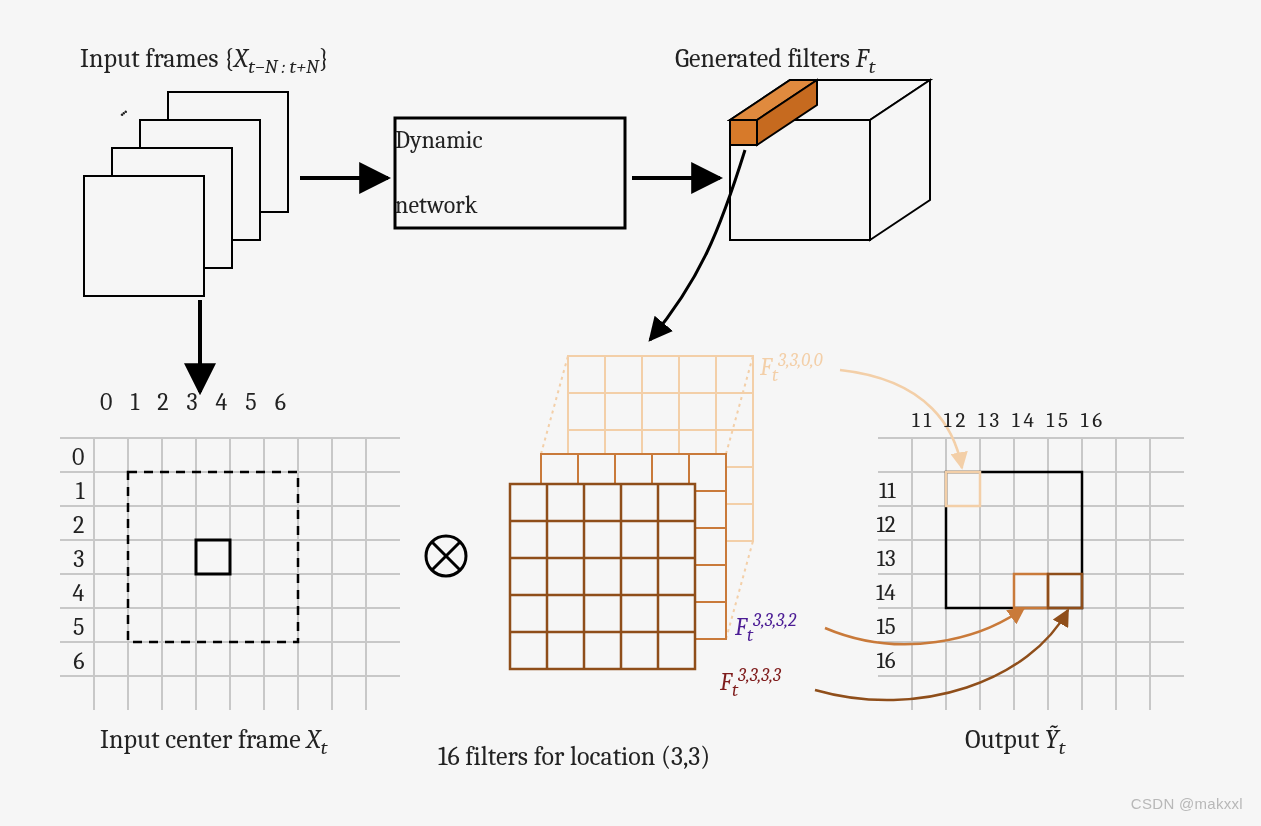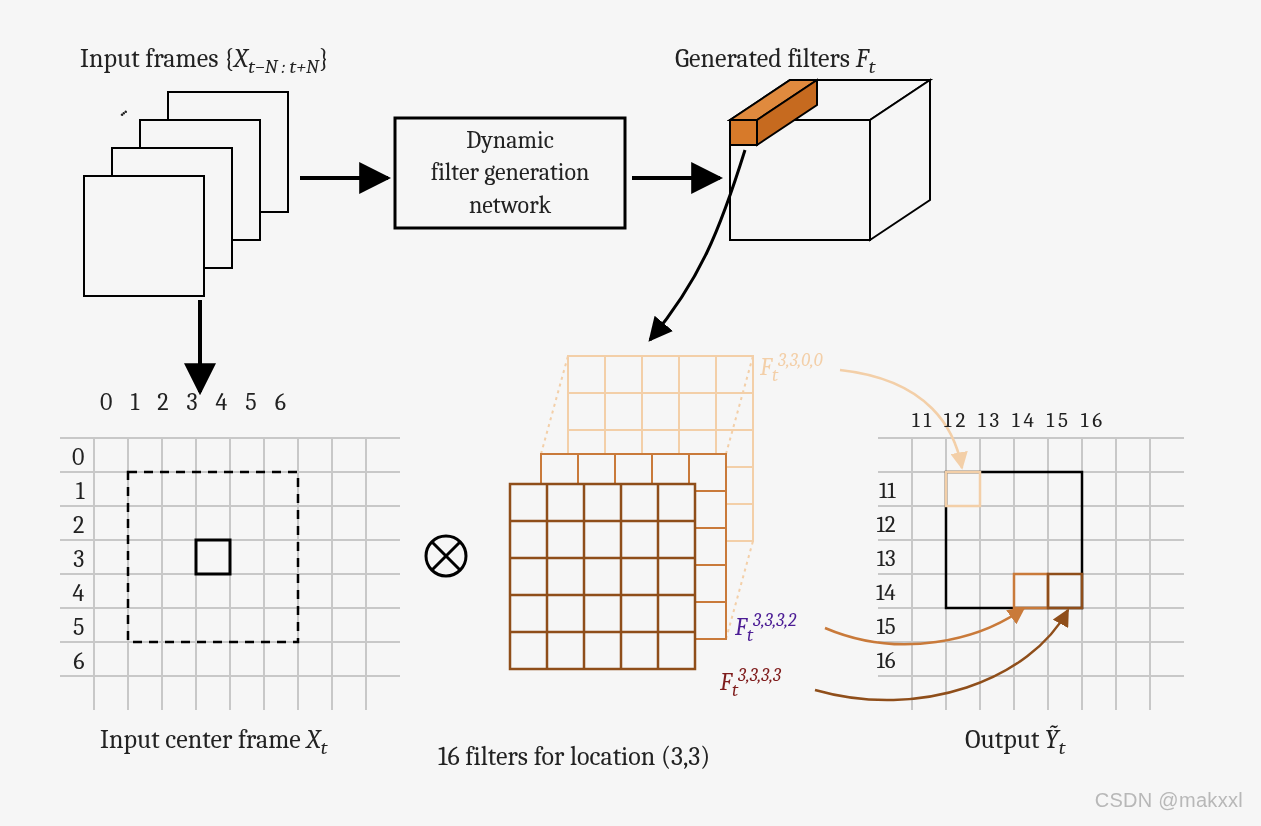--- a/index.html
+++ b/index.html
@@ -1,19 +1,19 @@
 <!DOCTYPE html>
 <html><head>
 <meta charset="utf-8">
 <style>
   html,body{margin:0;padding:0;width:1261px;height:826px;background:#f6f6f6;font-family:"Cambria","Georgia",serif;color:#222;}
   .stage{position:relative;width:1261px;height:826px;overflow:hidden;}
   .lbl{position:absolute;font-size:24px;white-space:nowrap;}
   .sub{font-size:0.75em;font-style:italic;}
-  .watermark{position:absolute;right:18px;bottom:14px;color:#b8b8b8;font-family:Arial,Helvetica,sans-serif;font-size:20px;letter-spacing:0.3px;}
+  .watermark{position:absolute;right:18px;bottom:14px;color:#b8b8b8;font-family:Arial,Helvetica,sans-serif;font-size:15px;letter-spacing:0.3px;}
 </style>
 </head>
 <body>
 <div class="stage">
 
 <svg width="1261" height="826" viewBox="0 0 1261 826" style="position:absolute;left:0;top:0">
   <defs>
     <marker id="arrow-black" viewBox="0 0 10 10" refX="9" refY="5" markerWidth="8" markerHeight="8" orient="auto-start-reverse">
       <path d="M0,0 L10,5 L0,10 z" fill="#000"></path>
     </marker>
@@ -172,23 +172,23 @@
   <path d="M825,628 C900,660 980,640 1024,608" fill="none" stroke="#c97a3a" stroke-width="2.5" marker-end="url(#arrow-mid)"></path>
   <path d="M815,690 C920,720 1030,680 1068,610" fill="none" stroke="#8f4e1a" stroke-width="2.5" marker-end="url(#arrow-dark)"></path>
 </svg>
 
 <div class="lbl" style="left:80px;top:44px;font-size:26px">
   <span>Input frames {</span><i><span>X</span></i><span class="sub" style="vertical-align:sub">t−N : t+N</span><span>}</span>
 </div>
 
 <div class="lbl" style="left:120px;top:100px;font-size:22px;transform:rotate(-40deg);">···</div>
 
-<div class="lbl" style="left:395px;top:124px;width:230px;text-align:center;font-size:24px;line-height:1.35">
+<div class="lbl" style="left:395px;top:124px;width:230px;font-size:24px;line-height:1.35">
   <span>Dynamic</span><br>
-  <span>filter generation</span><br>
+  <br>
   <span>network</span>
 </div>
 
 <div class="lbl" style="left:675px;top:44px;font-size:26px">
   <span>Generated filters </span><i><span>F</span></i><span class="sub" style="vertical-align:sub">t</span>
 </div>
 
 <div class="lbl" style="left:100px;top:388px;font-size:24px;letter-spacing:18px">
   <span>0</span><span>1</span><span>2</span><span>3</span><span>4</span><span>5</span><span>6</span>
 </div>

